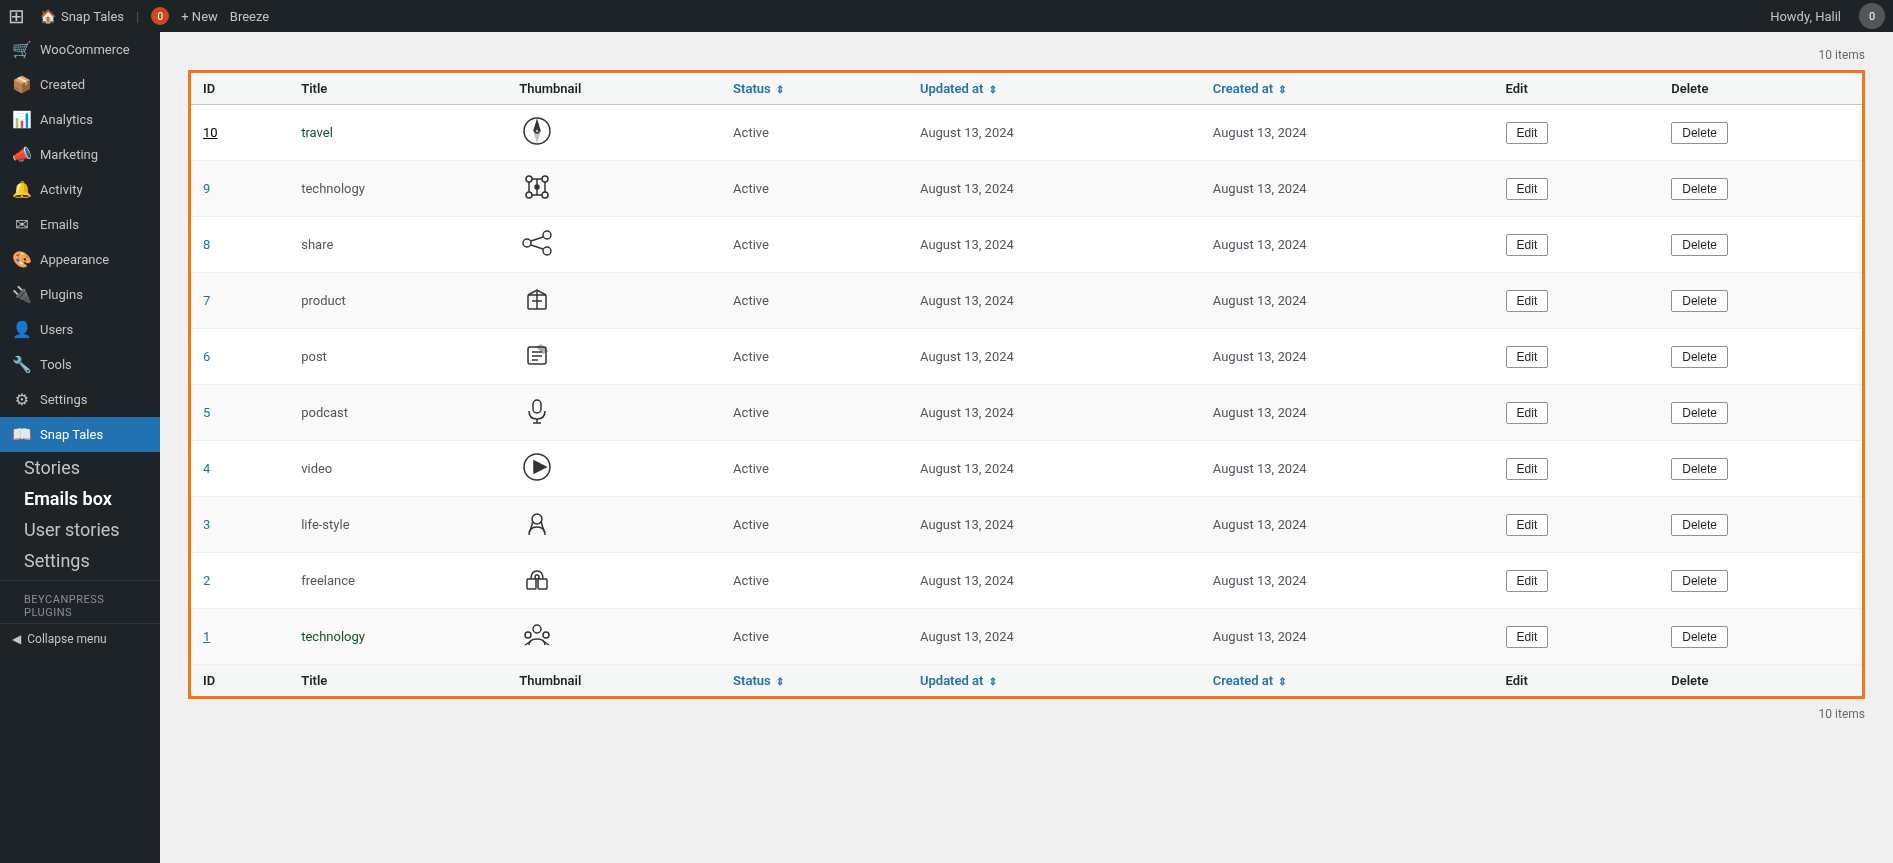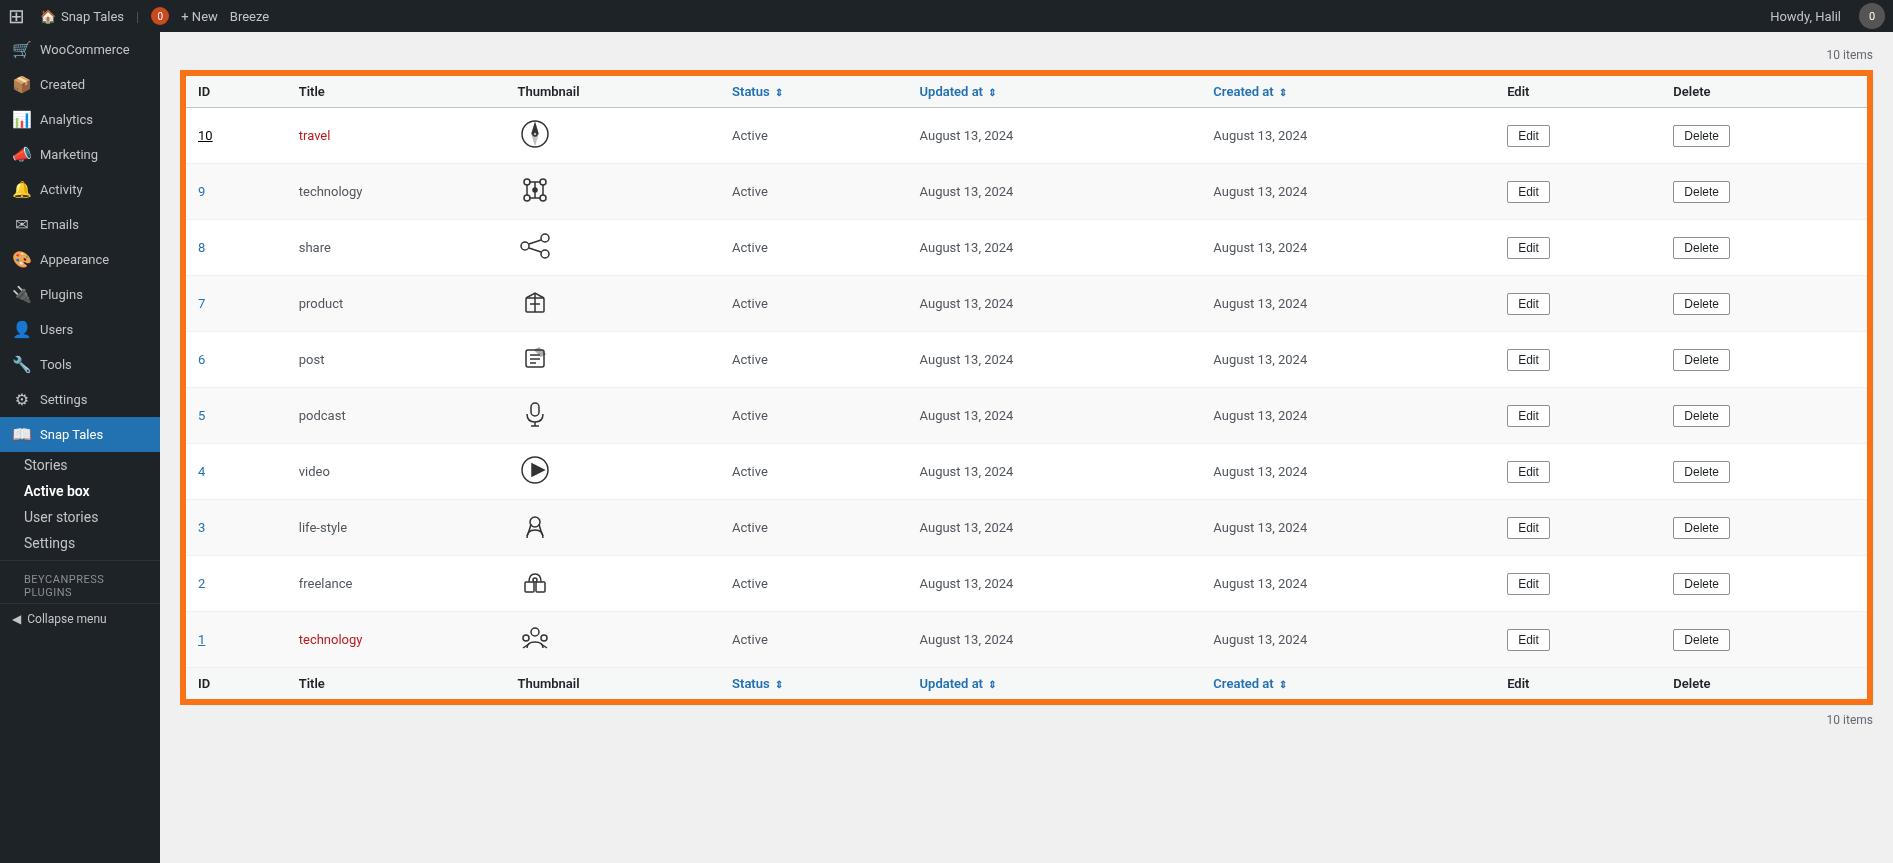--- a/index.html
+++ b/index.html
@@ -49,58 +49,58 @@
     }
     .sidebar-item.active { background: #2271b1; color: #fff; }
     .sidebar-item .icon { font-size: 16px; width: 20px; text-align: center; }
 
     .sidebar-section { padding: 8px 24px 4px; font-size: 11px; color: #8c8f94; text-transform: uppercase; letter-spacing: 0.5px; }
     .sidebar-sub-item {
       display: block;
       padding: 5px 12px 5px 24px;
       color: #c3c4c7;
       text-decoration: none;
-      font-size: 14px;
+      font-size: 18px;
       cursor: pointer;
     }
     .sidebar-sub-item.active { color: #fff; font-weight: 600; }
     .sidebar-divider { border: none; border-top: 1px solid #2c3338; margin: 4px 0; }
 
     .collapse-menu {
       display: flex;
       align-items: center;
       gap: 6px;
       padding: 8px 12px;
       color: #c3c4c7;
       cursor: pointer;
       font-size: 12px;
       border-top: 1px solid #2c3338;
     }
 
     
     .main-content {
       flex: 1;
       overflow-y: auto;
-      padding: 16px 20px;
+      padding: 16px 28px;
       background: #f0f0f1;
     }
 
     .items-count-top {
       text-align: right;
       color: #646970;
       font-size: 12px;
       margin-bottom: 8px;
     }
 
     
     .data-table {
       width: 100%;
       border-collapse: collapse;
       background: #fff;
-      border: 6px solid #f97316;
+      border: 3px solid #f97316;
     }
     .data-table th {
       background: #f6f7f7;
       padding: 8px 12px;
       text-align: left;
       font-weight: 600;
       color: #1d2327;
       border-bottom: 1px solid #c3c4c7;
       font-size: 13px;
     }
@@ -108,21 +108,21 @@
     .data-table th .sort-icon { font-size: 10px; margin-left: 2px; }
     .data-table td {
       padding: 8px 12px;
       border-bottom: 1px solid #f0f0f1;
       vertical-align: middle;
       color: #50575e;
       font-size: 13px;
     }
     .data-table tr:nth-child(even) td { background: #f9f9f9; }
     .data-table td.id-cell { color: #2271b1; }
-    .data-table td.title-cell a { color: #b91c1c; text-decoration: none; }
+    .data-table td.title-cell a { color: #14532d; text-decoration: none; }
 
     .btn-edit, .btn-delete {
       border: 1px solid #8c8f94;
       background: #fff;
       color: #1d2327;
       padding: 3px 10px;
       cursor: pointer;
       font-size: 12px;
       border-radius: 2px;
     }
@@ -203,21 +203,21 @@
     </div>
     <div class="sidebar-item">
       <span class="icon">⚙</span>
       <span>Settings</span>
     </div>
     <div class="sidebar-item active">
       <span class="icon">📖</span>
       <span>Snap Tales</span>
     </div>
     <div class="sidebar-sub-item">Stories</div>
-    <div class="sidebar-sub-item active">Active box</div>
+    <div class="sidebar-sub-item active">Emails box</div>
     <div class="sidebar-sub-item">User stories</div>
     <div class="sidebar-sub-item">Settings</div>
     <hr class="sidebar-divider">
     <div class="sidebar-section">BeycanPress Plugins</div>
     <div class="collapse-menu">
       <span>◀</span>
       <span>Collapse menu</span>
     </div>
   </nav>
 

